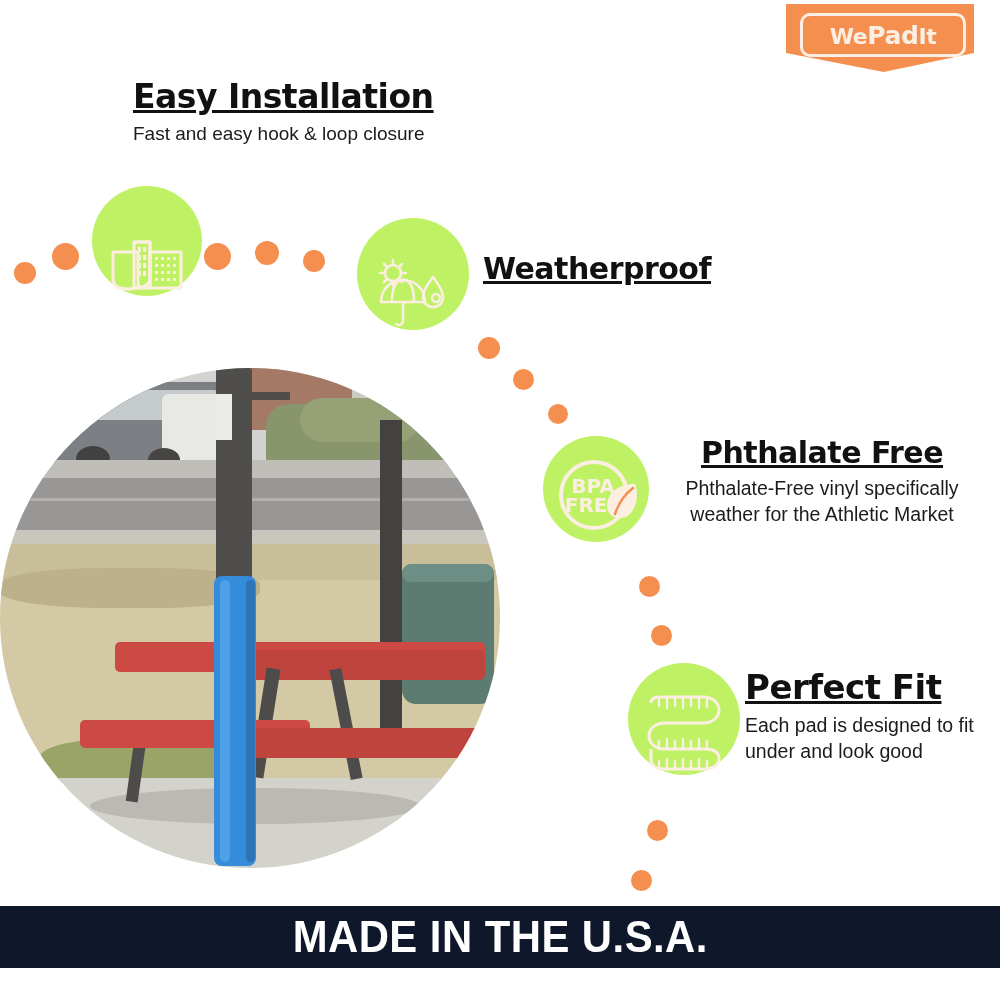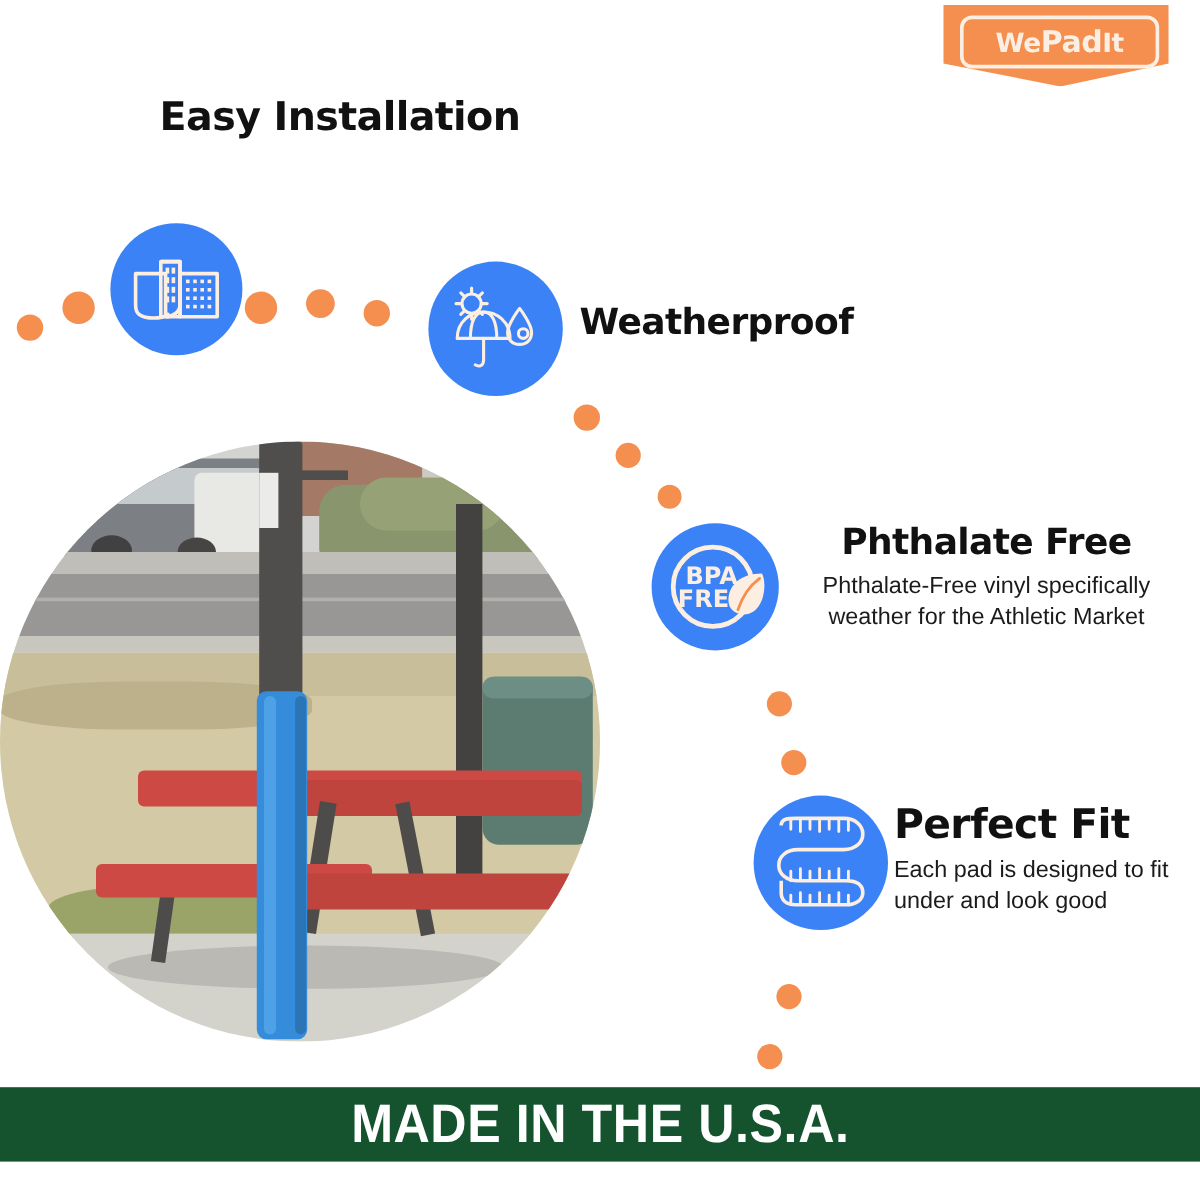--- a/index.html
+++ b/index.html
@@ -29,21 +29,21 @@
     color:#FBEFE3;font-size:22px;font-weight:bold;letter-spacing:-.4px;
     font-family:"DejaVu Sans", sans-serif;line-height:1;white-space:nowrap;
   }
   .logo-text .lg{font-size:25px;}
 
   
   .feature{position:absolute;}
   .f-title{
     font-family:"DejaVu Sans", sans-serif;
     font-weight:bold;color:#111111;letter-spacing:-0.5px;
-    line-height:1.05;margin:0 0 6px 0;
+    line-height:1.05;margin:0 0 6px 0;text-decoration:underline;
   }
   .f-desc{
     font-family:"Liberation Sans", sans-serif;
     color:#1b1b1b;line-height:1.34;margin:0;font-size:19.5px;
   }
 
   #feat-install{left:133px;top:80px;width:460px;}
   #feat-install .f-title{font-size:33px;}
   #feat-install .f-desc{font-size:19px;}
 
@@ -54,22 +54,22 @@
   #feat-phthalate .f-title{font-size:30px;}
 
   #feat-fit{left:745px;top:670px;width:235px;}
   #feat-fit .f-title{font-size:34px;}
 
   
   .dot{position:absolute;border-radius:50%;background:#F58F4F;}
 
   
   .bubble{
-    position:absolute;border-radius:50%;background:#3b82f6;
-    display:flex;align-items:center;justify-content:center;
+    position:absolute;border-radius:50%;background:#bef264;
+    display:flex;align-items:flex-end;justify-content:center;
   }
   .bubble svg{display:block;}
 
   
   .photo{
     position:absolute;left:0px;top:368px;width:500px;height:500px;
     border-radius:50%;overflow:hidden;
   }
   .ph{position:absolute;}
   .sky        {left:0;top:0;width:500px;height:92px;background:#cfcfcc;}
@@ -106,21 +106,21 @@
   .leg3       {left:130px;top:372px;width:12px;height:62px;background:#3a3837;transform:rotate(8deg);}
   .shadow     {left:90px;top:420px;width:330px;height:36px;background:#a9a7a1;border-radius:50%;opacity:.75;}
   .pad        {left:214px;top:208px;width:42px;height:290px;background:#1f7fd6;border-radius:8px;}
   .pad-hl     {left:220px;top:212px;width:10px;height:282px;background:#3a97e4;border-radius:6px;}
   .pad-sh     {left:246px;top:212px;width:9px;height:282px;background:#1465ad;border-radius:6px;}
   .photo-fade {left:0;top:0;width:500px;height:500px;background:rgba(255,255,255,.10);}
 
   
   .usa-band{
     position:absolute;left:0;top:906px;width:1000px;height:62px;
-    background:#14532d;display:flex;align-items:center;justify-content:center;
+    background:#0f172a;display:flex;align-items:center;justify-content:center;
   }
   .usa-text{
     color:#ffffff;font-family:"Liberation Sans", sans-serif;
     font-weight:bold;font-size:45px;letter-spacing:.5px;
     transform:scaleX(.93);white-space:nowrap;
   }
 </style>
 </head>
 <body>
 
@@ -181,20 +181,21 @@
         <rect x="45" y="44" width="3" height="3"></rect>
           <rect x="51" y="44" width="3" height="3"></rect>
         <rect x="57" y="44" width="3" height="3"></rect>
           <rect x="63" y="44" width="3" height="3"></rect>
       </g>
     </svg>
   </div>
 
   <div class="feature" id="feat-install">
     <h2 class="f-title">Easy Installation</h2>
+    <p class="f-desc">Fast and easy hook &amp; loop closure</p>
   </div>
 
   <div class="bubble" style="left:357px;top:218px;width:112px;height:112px;">
     <svg width="76" height="72" viewBox="0 0 76 72" aria-hidden="true">
       <g fill="none" stroke="#FCEEE0" stroke-width="2.6" stroke-linecap="round" stroke-linejoin="round">
         <circle cx="18" cy="15" r="8"></circle>
         <path d="M18 2 v4 M18 24 v4 M5 15 h4 M27 15 h4 M9 6 l3 3 M27 6 l-3 3 M9 24 l3-3 M27 24 l-3-3"></path>
         <path d="M6 44 C6 30 17 22 28 22 C39 22 50 30 50 44 Z"></path>
         <path d="M17 44 C17 30 21 22 28 22 C35 22 39 30 39 44"></path>
         <path d="M28 44 v18 C28 67 24 68 21 66"></path>

